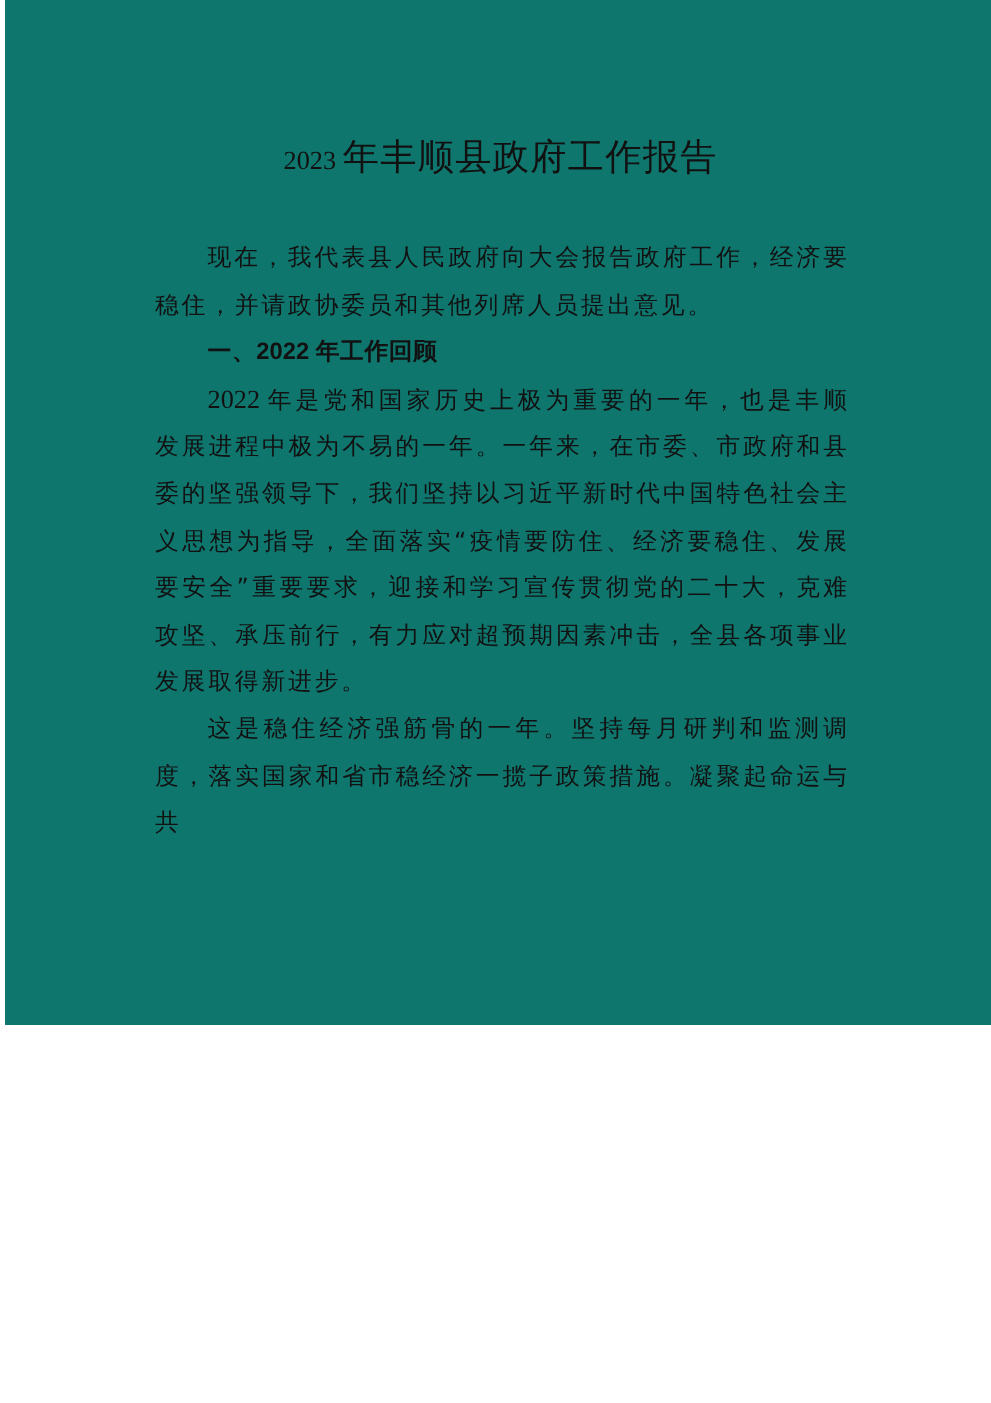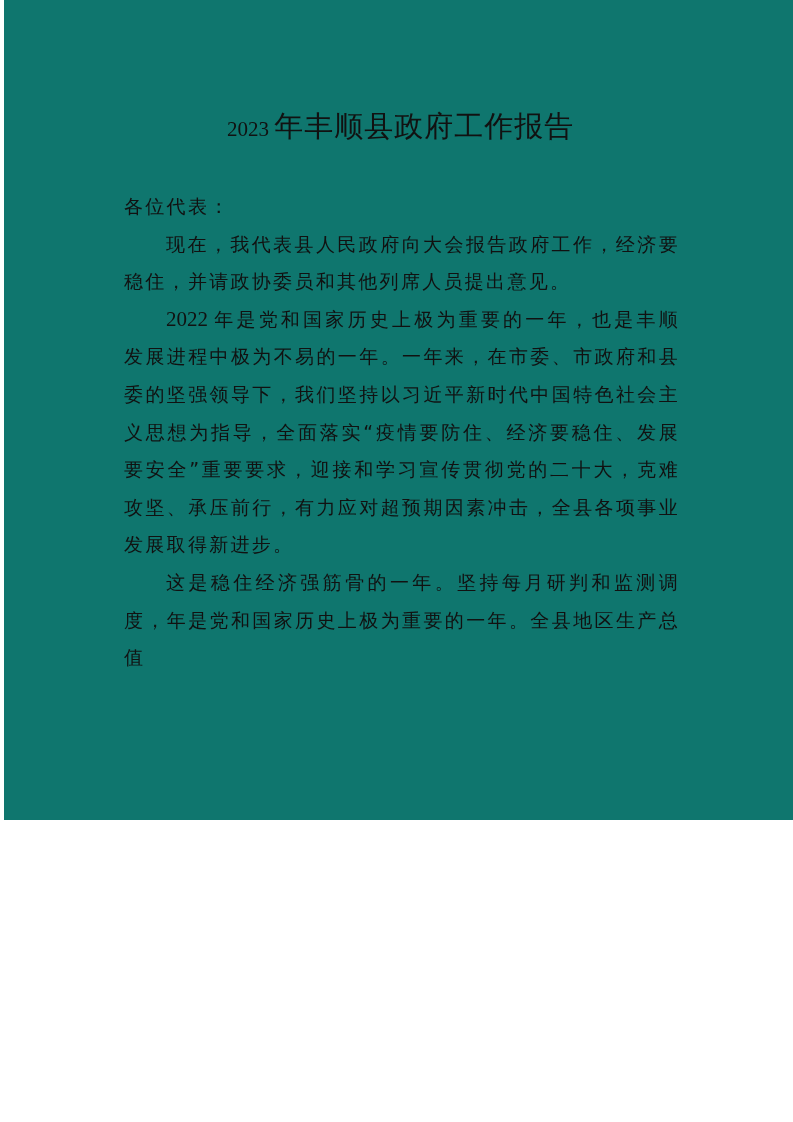--- a/index.html
+++ b/index.html
@@ -70,18 +70,18 @@
   </style>
 </head>
 <body>
 
 <div class="page">
   <div class="title">
     <span class="num">2023 </span><span id="title-rest">年丰顺县政府工作报告</span>
   </div>
 
   <div class="body-text">
-    <p>各位代表：</p>
     <p class="indent">现在，我代表县人民政府向大会报告政府工作，经济要稳住，并请政协委员和其他列席人员提出意见。</p>
+    <p class="heading" id="heading-1">一、<span class="num">2022 </span>年工作回顾</p>
     <p class="indent" id="para-2"><span class="num">2022 </span>年是党和国家历史上极为重要的一年，也是丰顺发展进程中极为不易的一年。一年来，在市委、市政府和县委的坚强领导下，我们坚持以习近平新时代中国特色社会主义思想为指导，全面落实“疫情要防住、经济要稳住、发展要安全”重要要求，迎接和学习宣传贯彻党的二十大，克难攻坚、承压前行，有力应对超预期因素冲击，全县各项事业发展取得新进步。</p>
-    <p class="indent">这是稳住经济强筋骨的一年。坚持每月研判和监测调度，年是党和国家历史上极为重要的一年。全县地区生产总值</p>
+    <p class="indent">这是稳住经济强筋骨的一年。坚持每月研判和监测调度，落实国家和省市稳经济一揽子政策措施。凝聚起命运与共</p>
   </div>
 </div>
 
 </body></html>

